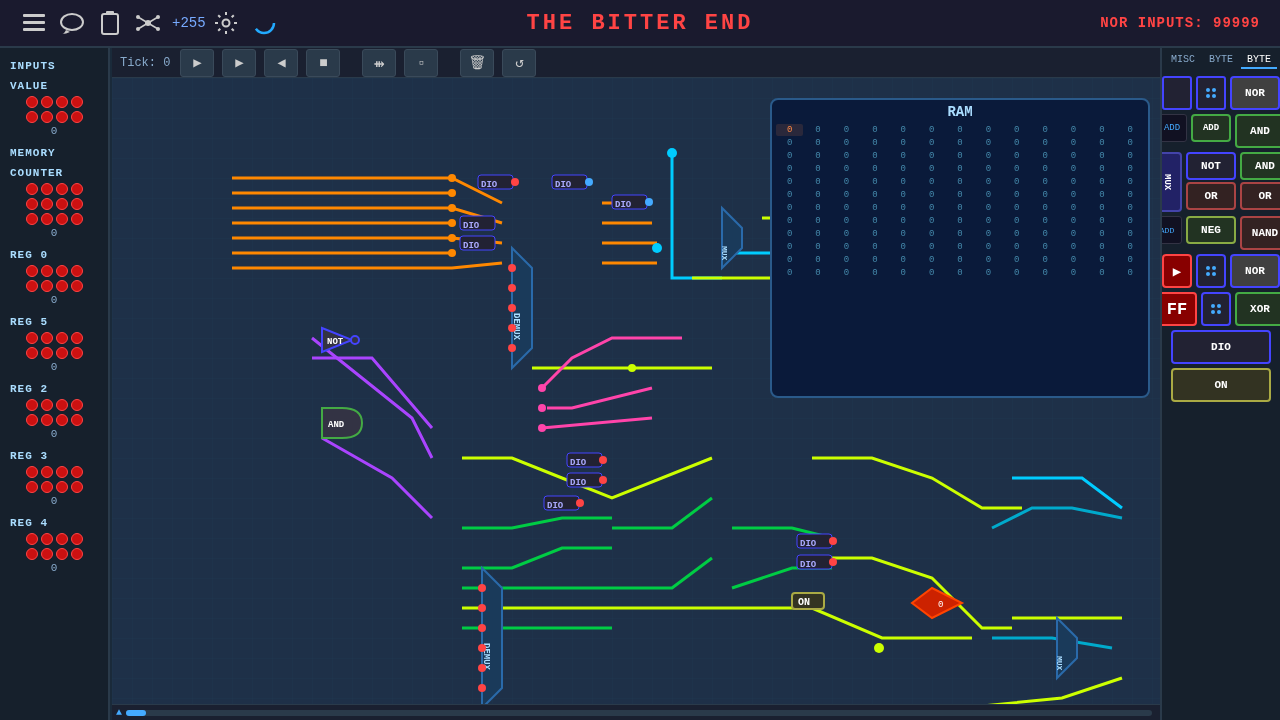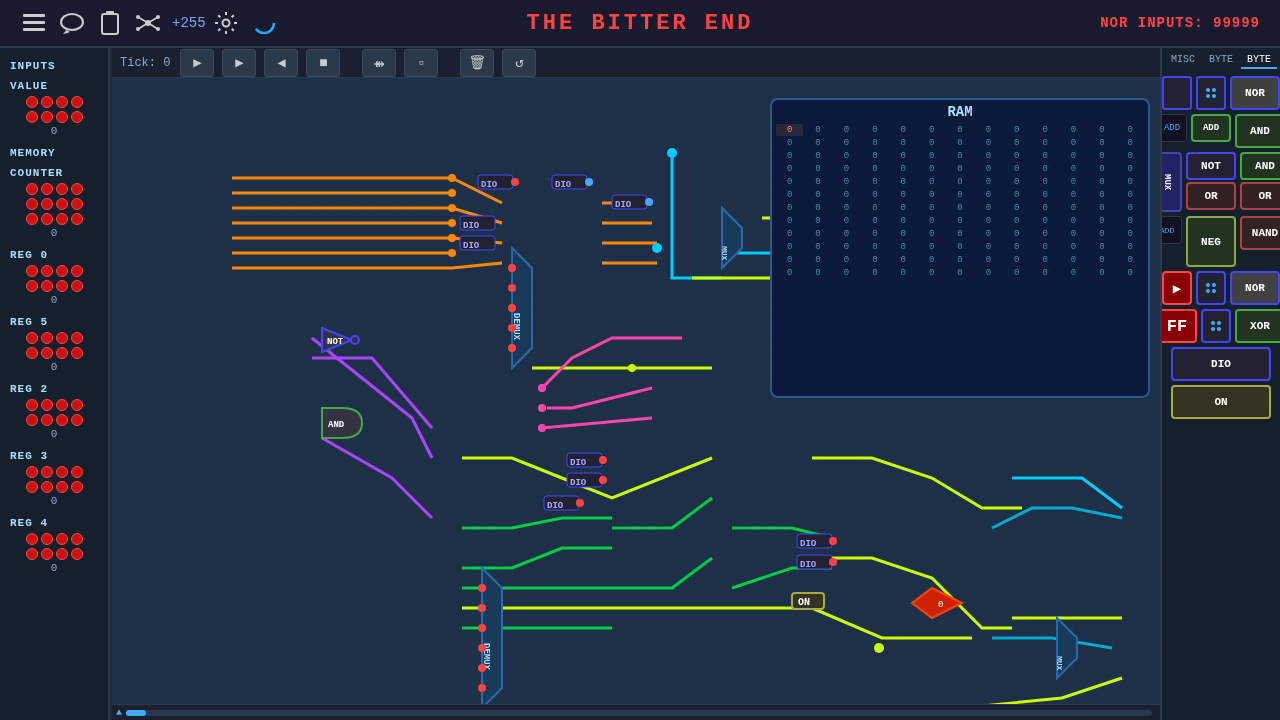--- a/index.html
+++ b/index.html
@@ -684,21 +684,21 @@
       <div class="gate-btn gate-or" style="width:50px;height:28px;font-size:11px;">OR</div>
     </div>
     <div style="display:flex;flex-direction:column;gap:2px;">
       <div class="gate-btn gate-and" style="width:50px;height:28px;font-size:11px;">AND</div>
       <div class="gate-btn gate-or" style="width:50px;height:28px;font-size:11px;">OR</div>
     </div>
   </div>
 
   <div class="gate-row">
     <div style="width:30px;height:28px;background:#112;border:1px solid #334;border-radius:3px;font-size:8px;color:#4af;display:flex;align-items:center;justify-content:center;">ADD</div>
-    <div class="gate-btn gate-neg" style="width:50px;height:51px;">NEG</div>
+    <div class="gate-btn gate-neg" style="width:50px;height:28px;">NEG</div>
     <div class="gate-btn gate-nand" style="width:50px;height:34px;">NAND</div>
   </div>
 
   <div class="gate-row">
     <div style="width:30px;height:34px;background:#800;border:2px solid #f44;border-radius:4px;display:flex;align-items:center;justify-content:center;color:#fff;font-size:14px;">▶</div>
     <div style="width:30px;height:34px;background:#223;border:2px solid #44f;border-radius:4px;display:flex;align-items:center;justify-content:center;">
       <div style="display:grid;grid-template-columns:1fr 1fr;gap:2px;">
           <div style="width:4px;height:4px;background:#4af;border-radius:50%;"></div>
           <div style="width:4px;height:4px;background:#4af;border-radius:50%;"></div>
           <div style="width:4px;height:4px;background:#4af;border-radius:50%;"></div>

